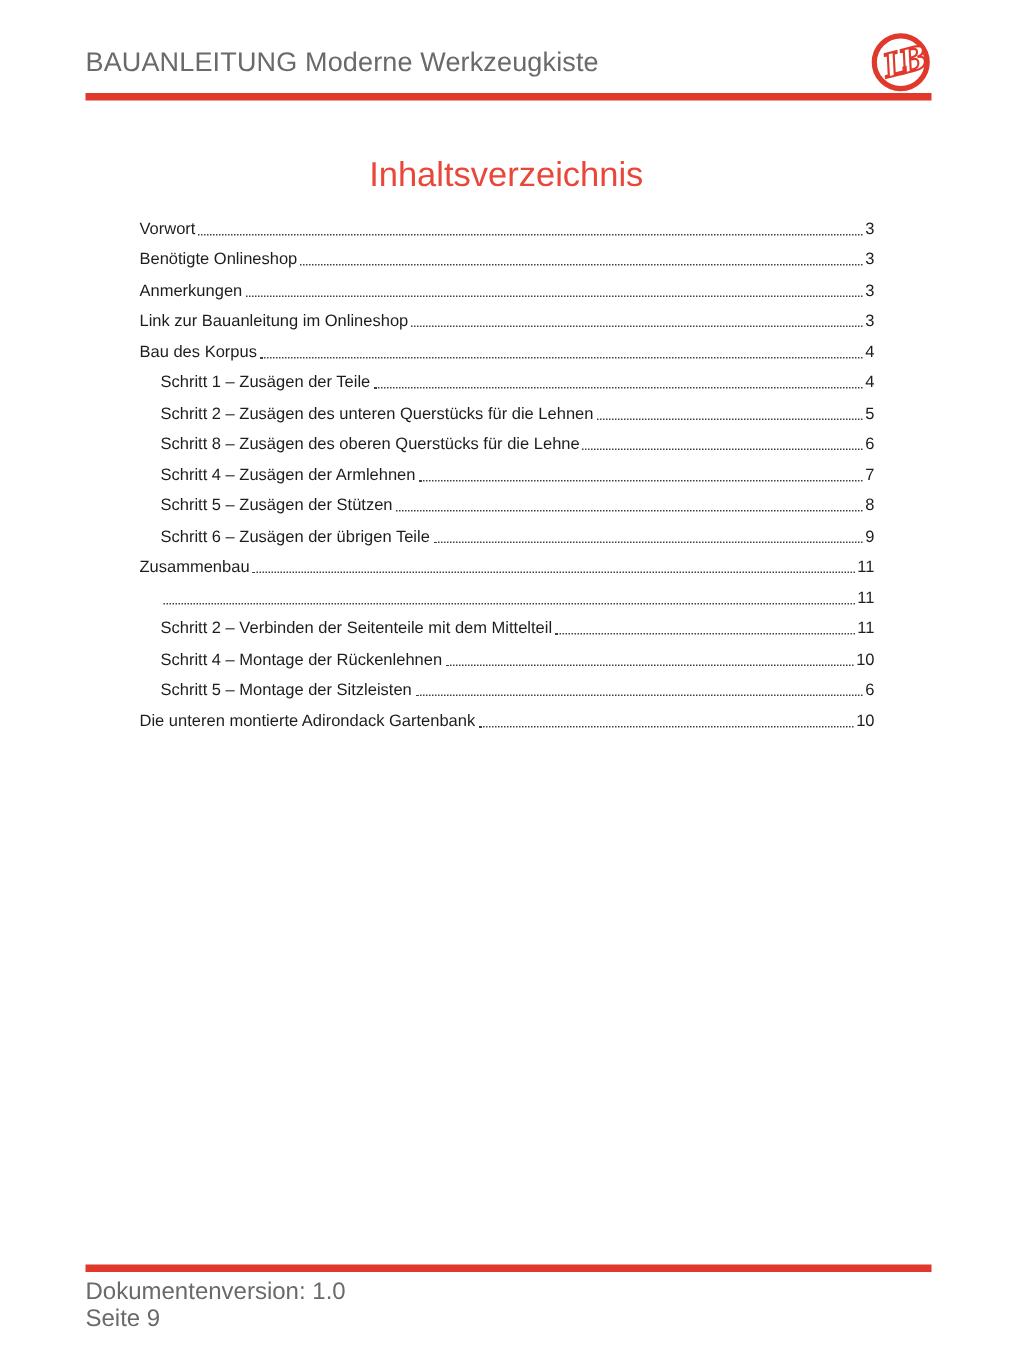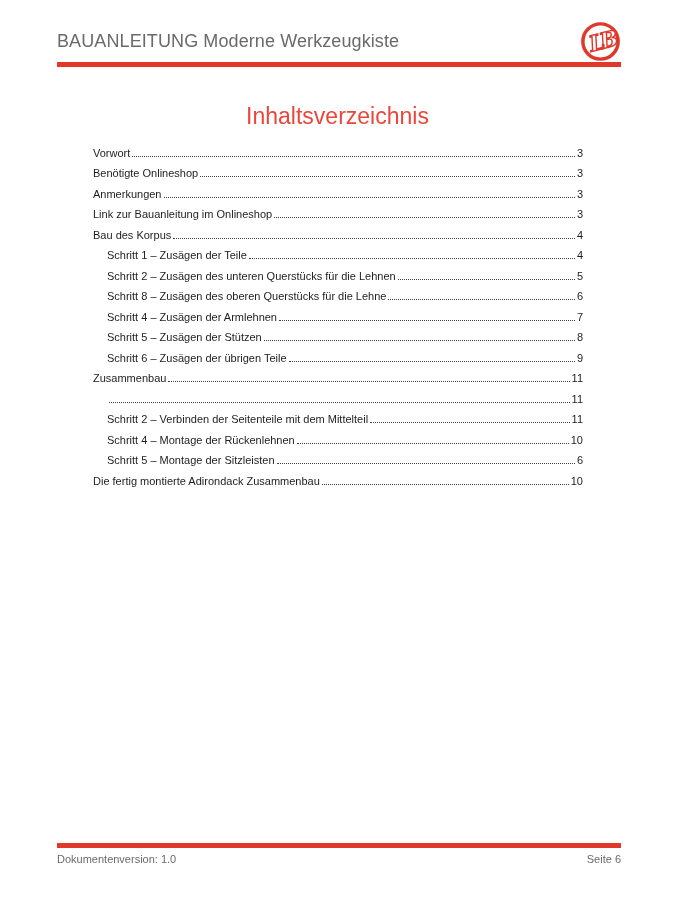--- a/index.html
+++ b/index.html
@@ -50,21 +50,21 @@
     margin:0 2px 3px 2px;
     min-width:10px;
   }
   .toc-page{line-height:13px;}
 
   
   .footer-rule{top:843px;}
   .footer-row{
     position:absolute;left:57px;top:853px;width:564px;
     display:flex;justify-content:space-between;
-    font-size:11px;color:var(--muted);
+    font-size:16px;color:var(--muted);flex-direction:column;
   }
 </style>
 </head>
 <body>
 
 <div class="page">
 
   <span class="header-title">BAUANLEITUNG Moderne Werkzeugkiste</span>
 
   <svg class="logo" viewBox="0 0 40 40" aria-hidden="true">
@@ -150,25 +150,25 @@
       <span class="toc-label">Schritt 4 – Montage der Rückenlehnen</span>
       <span class="toc-leader"></span>
       <span class="toc-page">10</span>
     </div>
       <div class="toc-row level-2">
       <span class="toc-label">Schritt 5 – Montage der Sitzleisten</span>
       <span class="toc-leader"></span>
       <span class="toc-page">6</span>
     </div>
       <div class="toc-row level-1">
-      <span class="toc-label">Die fertig montierte Adirondack Zusammenbau</span>
+      <span class="toc-label">Die unteren montierte Adirondack Gartenbank</span>
       <span class="toc-leader"></span>
       <span class="toc-page">10</span>
     </div>
     </div>
 
   <div class="rule footer-rule"></div>
   <div class="footer-row">
     <span>Dokumentenversion: 1.0</span>
-    <span>Seite 6</span>
+    <span>Seite 9</span>
   </div>
 
 </div>
 
 </body></html>

